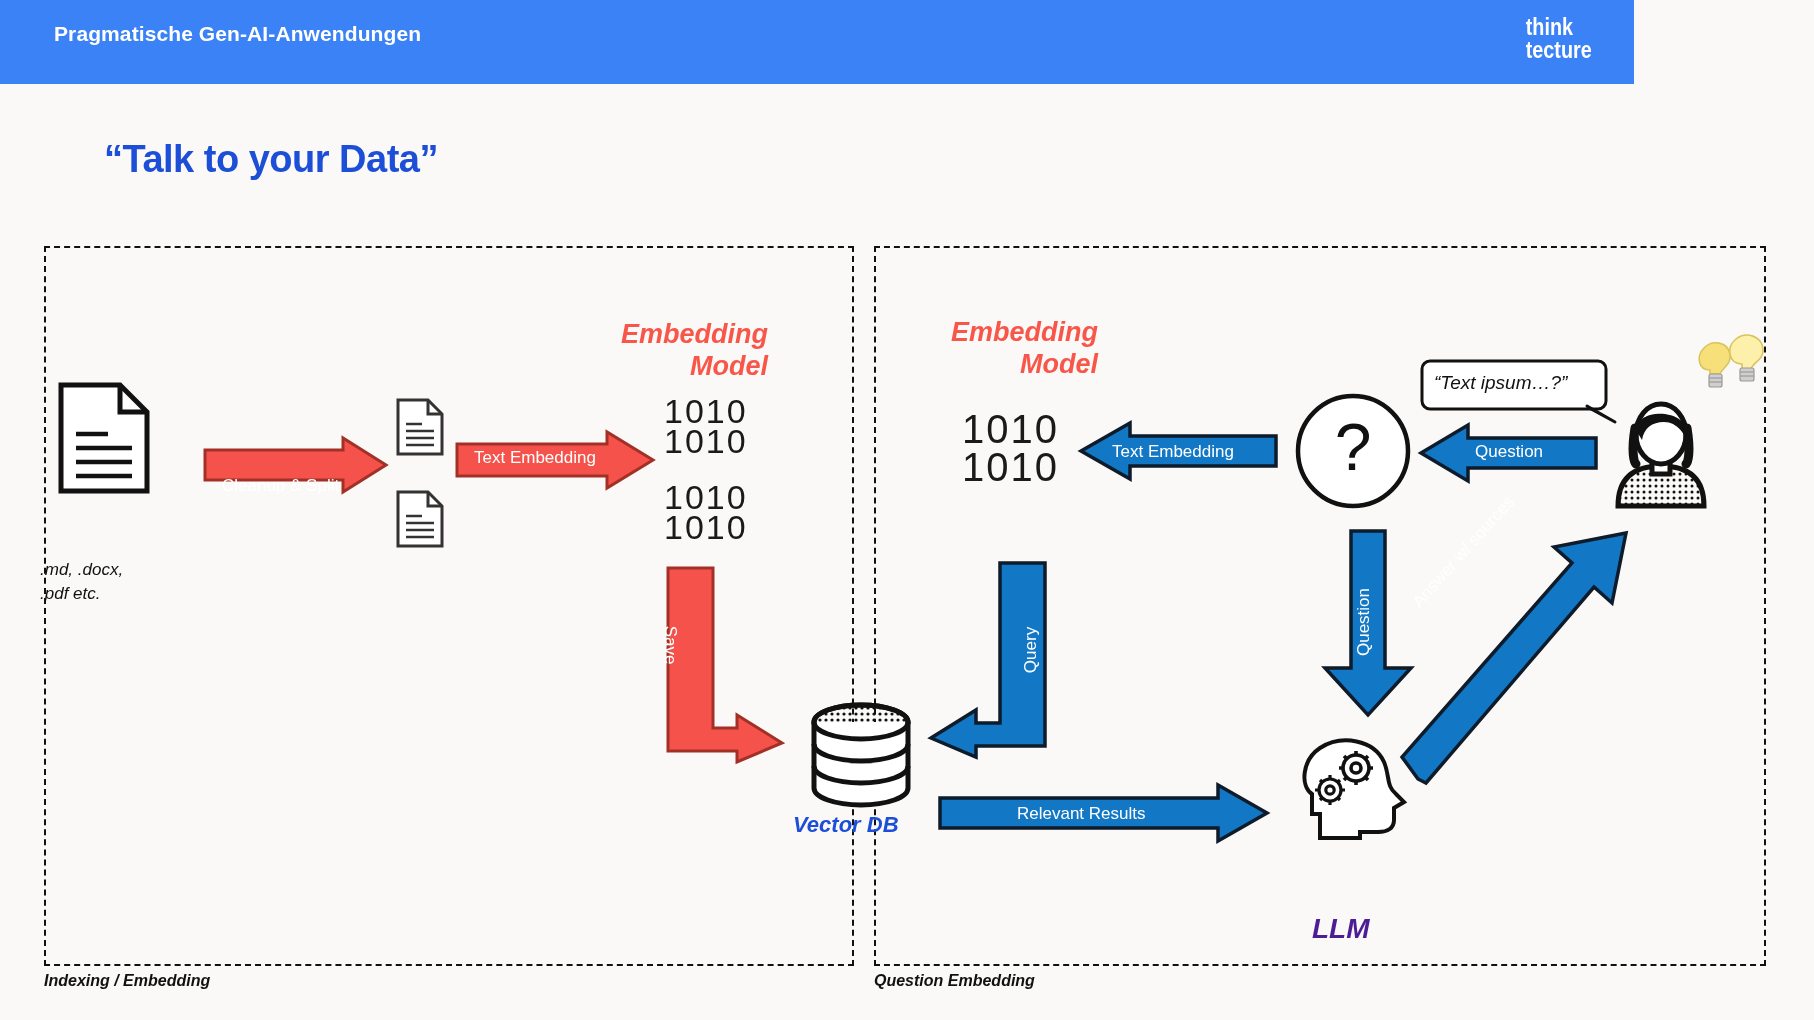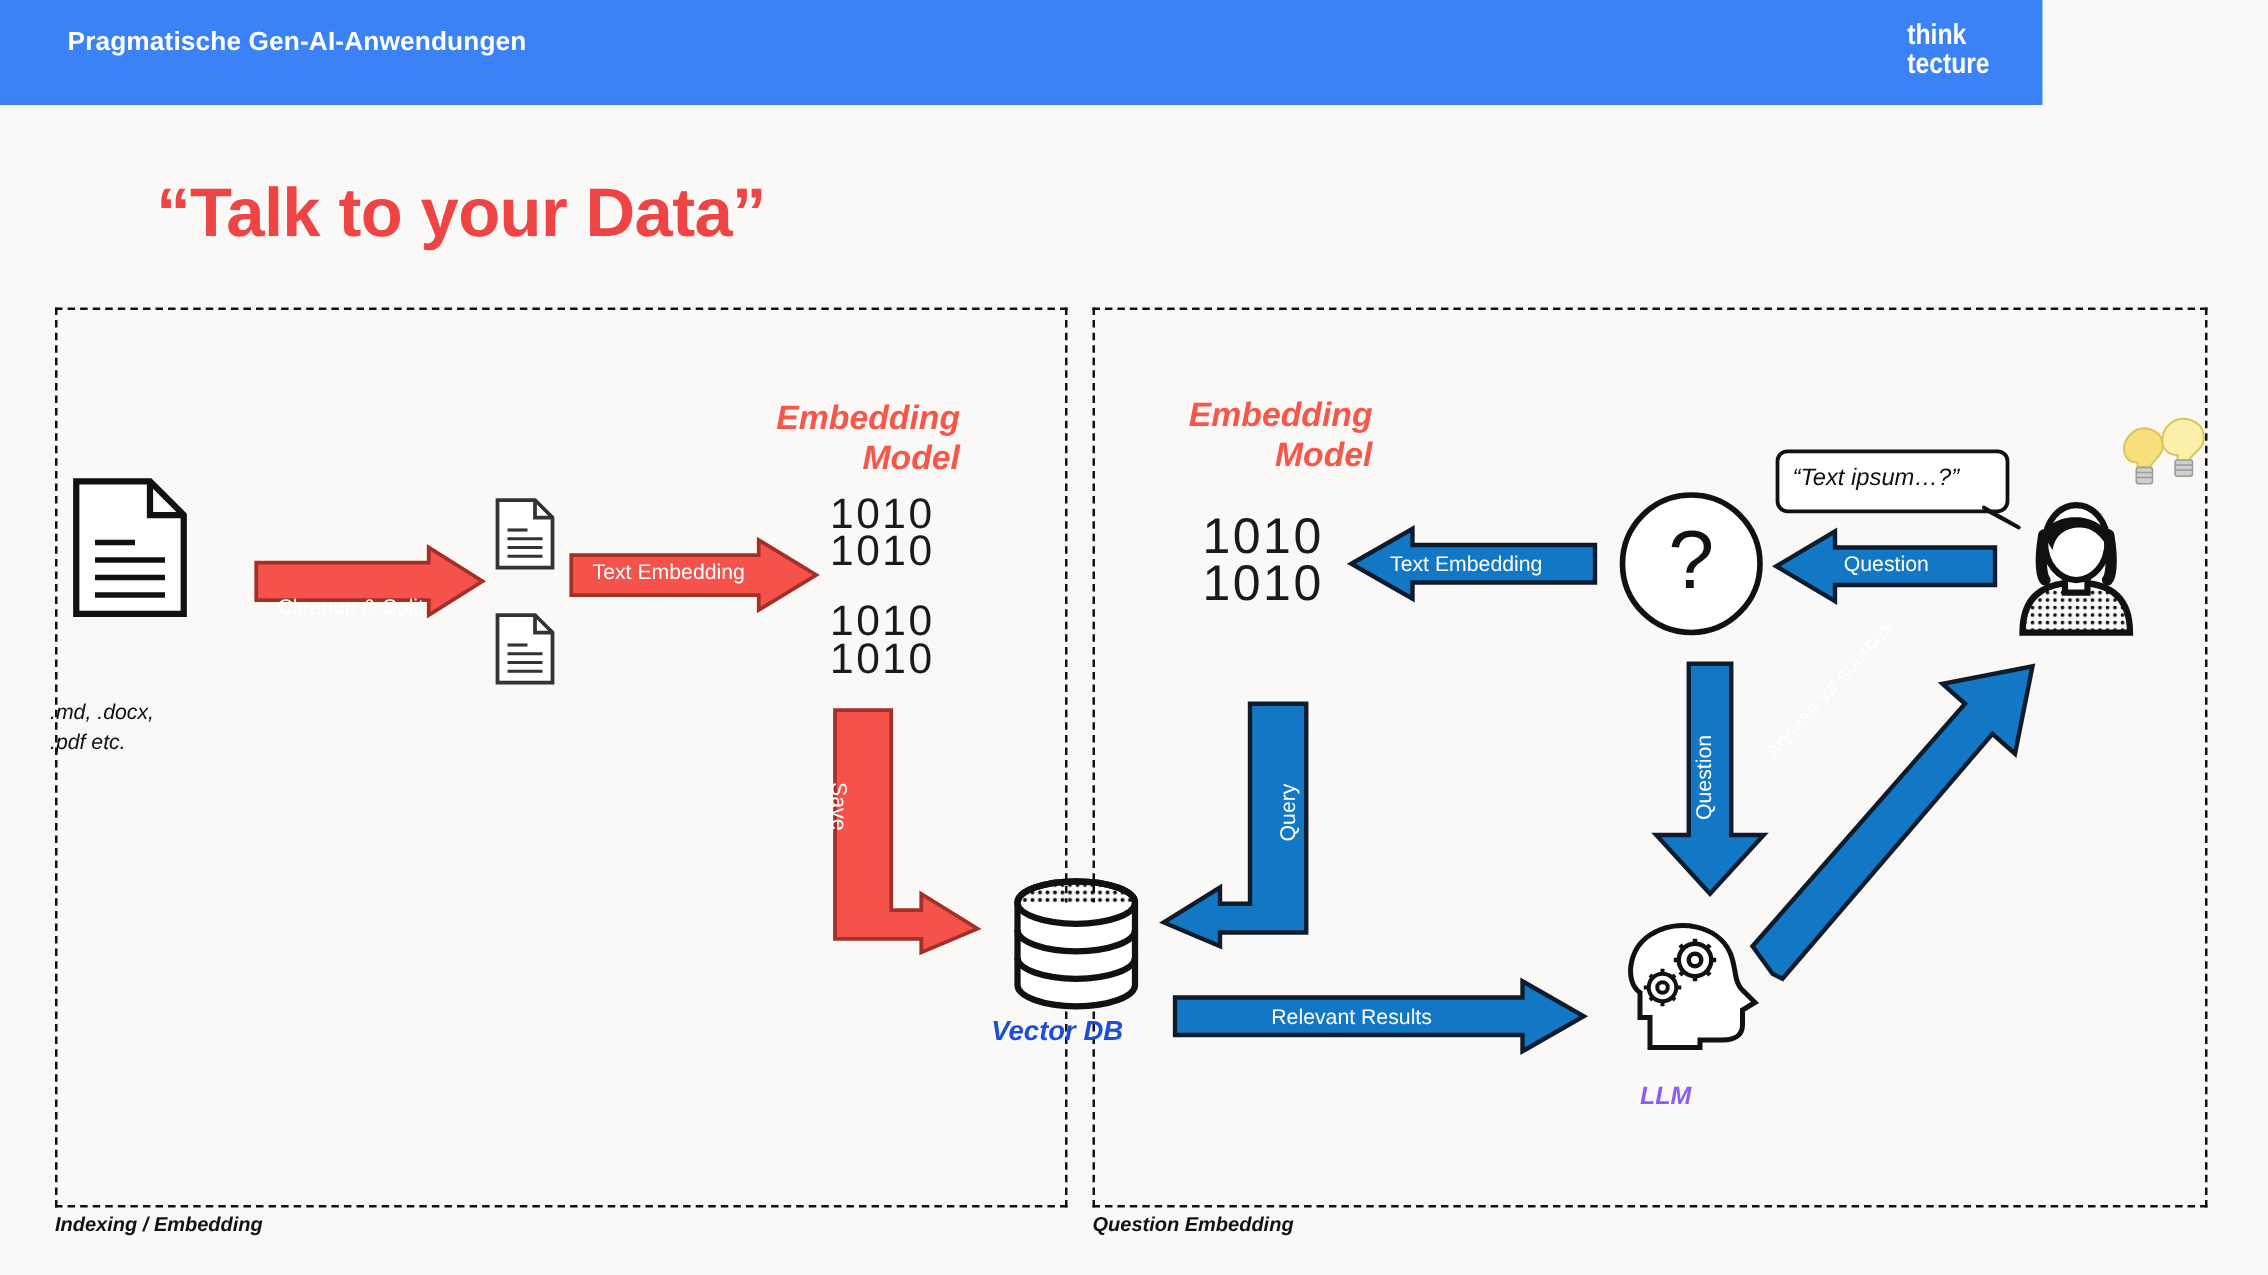--- a/index.html
+++ b/index.html
@@ -26,23 +26,22 @@
     position:absolute; right:42px; top:16px;
     color:#ffffff; font-weight:bold; font-size:23px;
     line-height:23px; text-align:left;
     font-family:"Liberation Sans Narrow","Liberation Sans",sans-serif;
     transform:scaleX(.86); transform-origin:right top;
   }
 
   
   .slide-title {
     position:absolute; left:104px; top:138px;
-    font-size:55px; font-weight:bold; color:#ef4444;
+    font-size:38px; font-weight:bold; color:#1d4ed8;
     letter-spacing:-.5px;
-    margin-left:21px;
   }
 
   
   .panel {
     position:absolute; border:2.5px dashed #111111; background:transparent;
   }
   #panel-left  { left:44px;  top:246px; width:810px; height:720px; }
   #panel-right { left:874px; top:246px; width:892px; height:720px; }
   .panel-label {
     position:absolute; font-size:16px; font-weight:bold; font-style:italic;
@@ -56,21 +55,21 @@
     font-size:15px; color:#9b9b9b;margin-top:43px;
   }
 
   
   .abs { position:absolute; }
   .red-text {
     color:#f9564a; font-weight:bold; font-style:italic;
     font-size:27px; line-height:32px; text-align:right;
   }
   .blue-text {
-    color:#8b5cf6; font-weight:bold; font-style:italic; font-size:20px;
+    color:#4c1d95; font-weight:bold; font-style:italic; font-size:28px;margin-top:47px;
   }
   .bits {
     font-family:"Liberation Sans", sans-serif;
     font-size:34px; line-height:30px; color:#1a1a1a; letter-spacing:2px;
     font-weight:300;
   }
   .bits.big { font-size:40px; line-height:38px; }
   .caption-i { font-style:italic; font-size:17px; color:#111; text-align:left; line-height:24px; }
   .db-label { font-size:22px; font-weight:bold; font-style:italic; color:#1d4ed8; }
 

